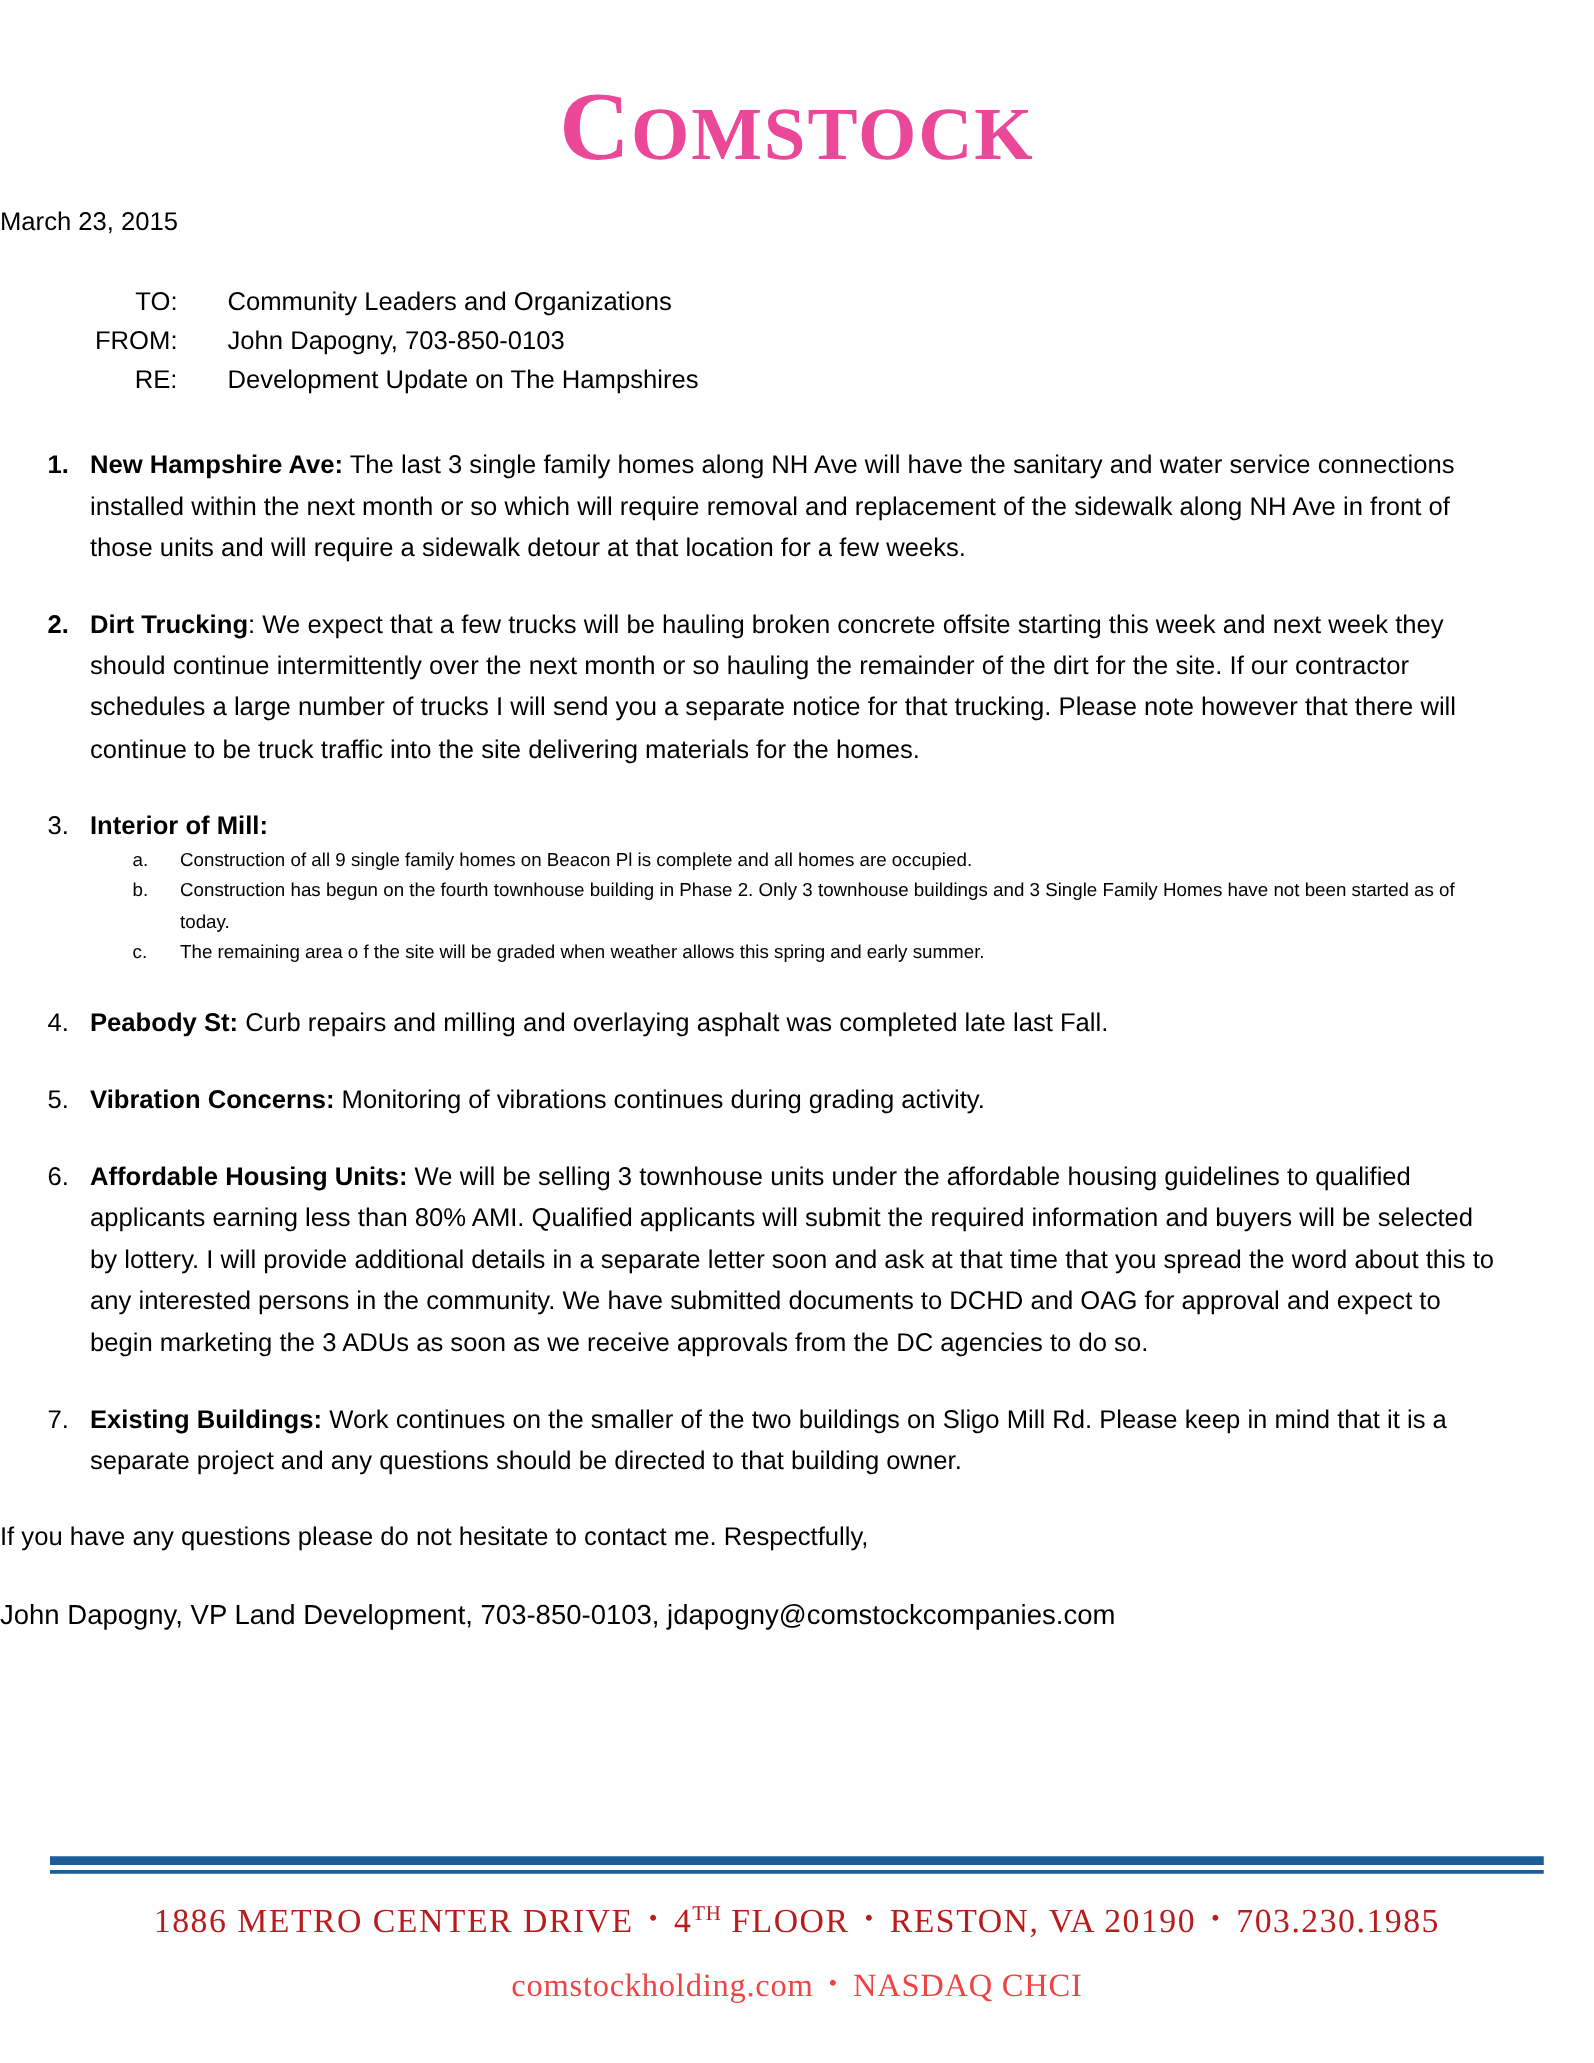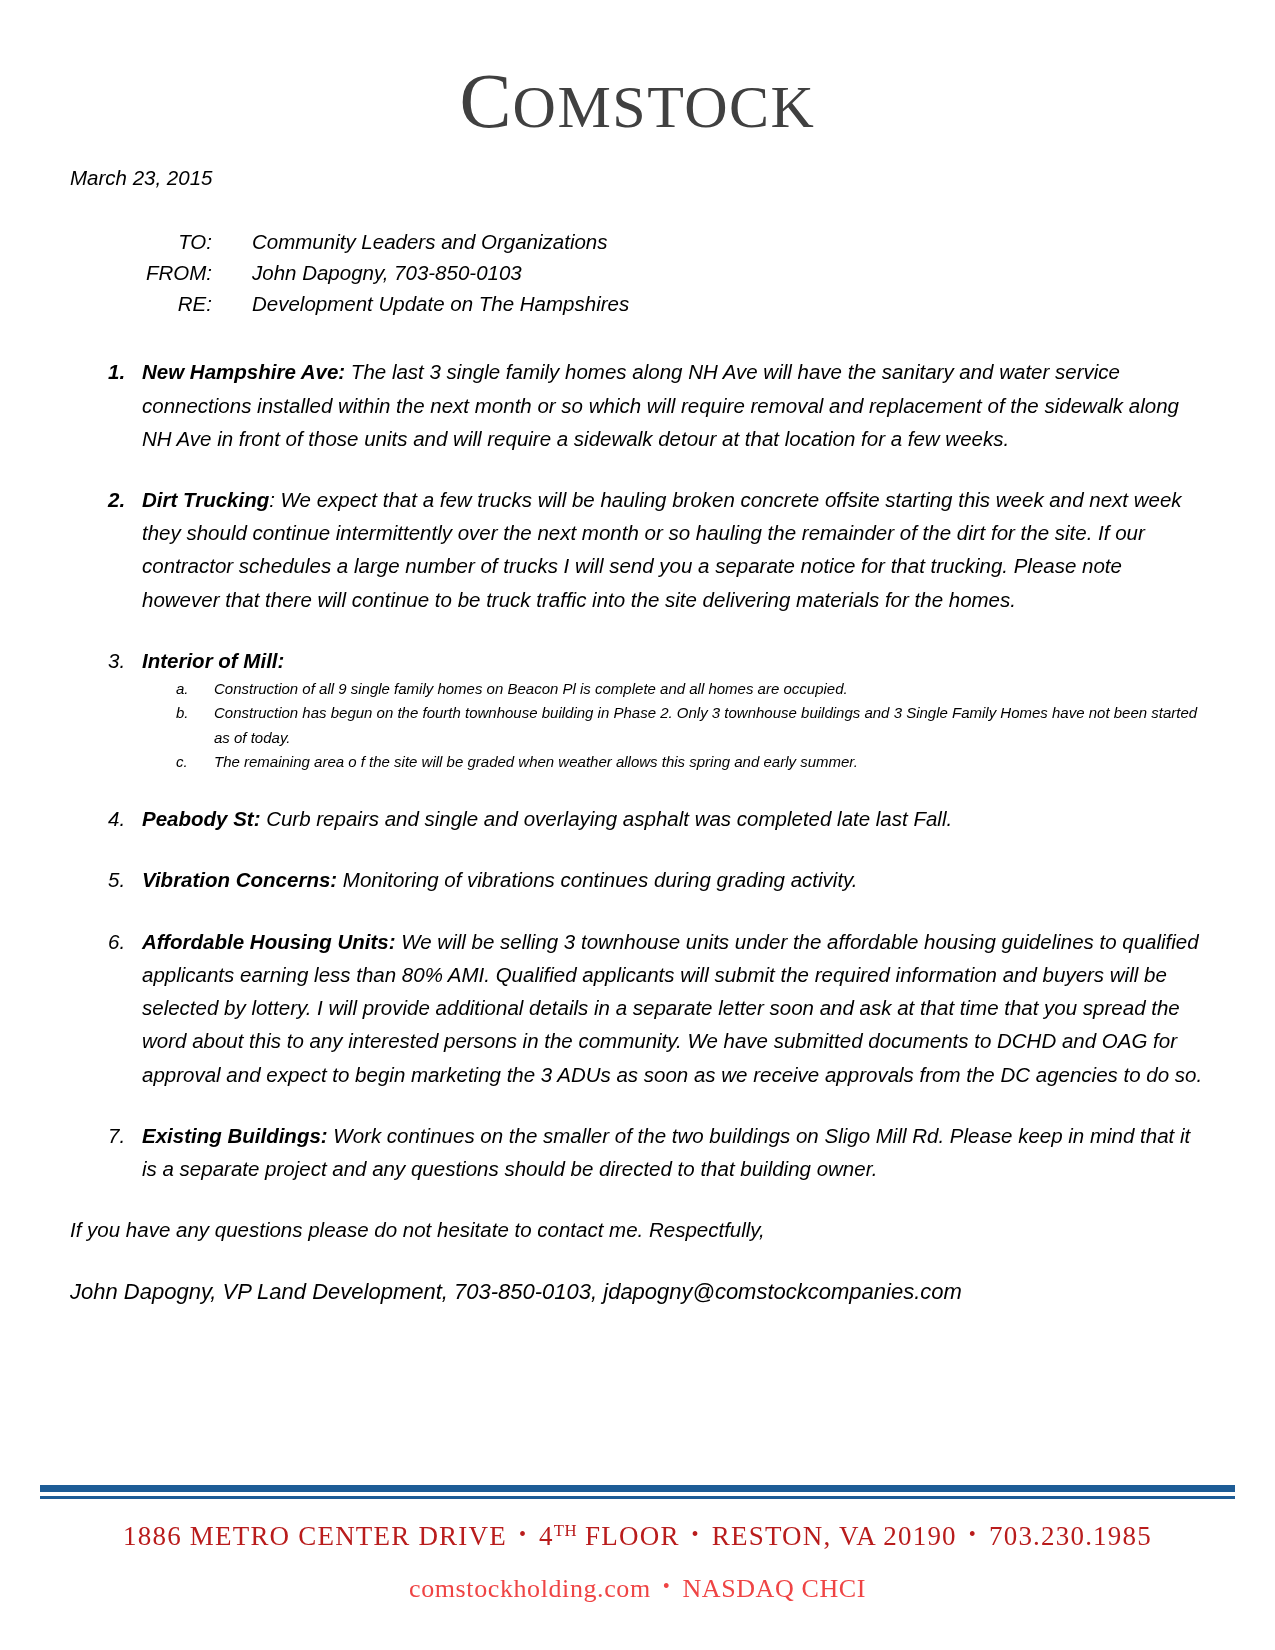--- a/index.html
+++ b/index.html
@@ -24,40 +24,38 @@
   }
 
   
   .letterhead {
     text-align: center;
     padding-top: 62px;
     padding-bottom: 4px;
   }
   .logo-word {
     font-family: "Liberation Serif", serif;
-    color: #404040;
-    font-weight: 400;
+    color: #ec4899;
+    font-weight: 700;
     font-size: 78px;
     letter-spacing: 1px;
     line-height: 1;
     display: inline-block;
   }
   .logo-word .cap {
     font-size: 78px;
   }
   .logo-word .rest {
     font-size: 60px;
     letter-spacing: 1.5px;
   }
 
   
   .content {
-    padding-left: 70px;
     padding-right: 72px;
-    font-style: italic;
   }
   .date-line {
     font-size: 20.5px;
     margin-top: 22px;
     margin-bottom: 0;
   }
 
   .memo-block {
     margin-top: 36px;
   }
@@ -235,21 +233,21 @@
       <li>
         <span class="lead">Interior of Mill:</span><span></span>
         <ol class="sub-list">
           <li><span>Construction of all 9 single family homes on Beacon Pl is complete and all homes are occupied.</span></li>
           <li><span>Construction has begun on the fourth townhouse building in Phase 2.  Only 3 townhouse buildings and 3 Single Family Homes have not been started as of today.</span></li>
           <li><span>The remaining area o f the site will be graded when weather allows this spring and early summer.</span></li>
         </ol>
       </li>
 
       <li>
-        <span class="lead">Peabody St:</span><span>   Curb repairs and single and overlaying asphalt was completed late last Fall.</span>
+        <span class="lead">Peabody St:</span><span>   Curb repairs and milling and overlaying asphalt was completed late last Fall.</span>
       </li>
 
       <li>
         <span class="lead">Vibration Concerns:</span><span> Monitoring of vibrations continues during grading activity.</span>
       </li>
 
       <li>
         <span class="lead">Affordable Housing Units:</span><span>  We will be selling 3 townhouse units under the affordable housing guidelines to qualified applicants earning less than 80% AMI.  Qualified applicants will submit the required information and buyers will be selected by lottery.  I will provide additional details in a separate letter soon and ask at that time that you spread the word about this to any interested persons in the community.   We have submitted documents to DCHD and OAG for approval and expect to begin marketing the 3 ADUs as soon as we receive approvals from the DC agencies to do so.</span>
       </li>
 

